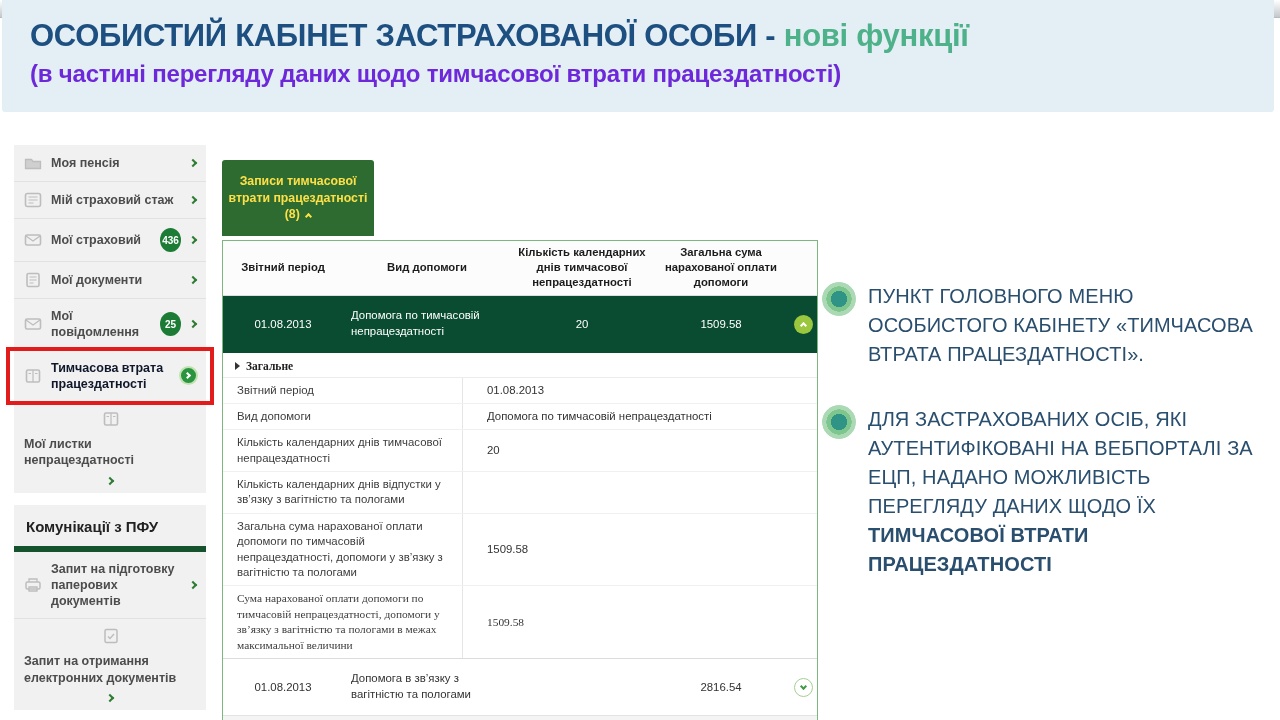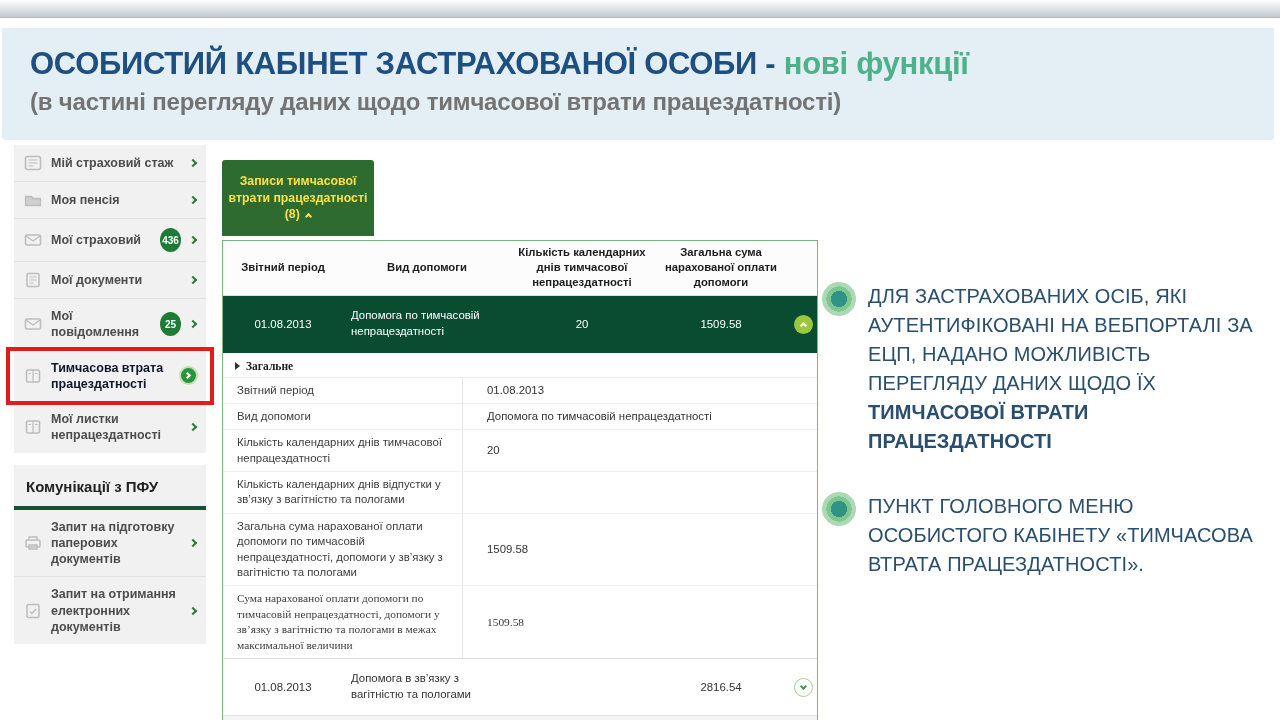--- a/index.html
+++ b/index.html
@@ -5,54 +5,54 @@
   * { margin:0; padding:0; box-sizing:border-box; }
   html,body { width:1280px; height:720px; background:#fff; overflow:hidden;
               font-family:"Liberation Sans","DejaVu Sans",sans-serif; }
   .slide { position:relative; width:1280px; height:720px; background:#fff; }
 
   
   .topstrip { position:absolute; top:0; left:0; width:1280px; height:18px;
               background:linear-gradient(#ffffff,#c3c8cb); border-bottom:1px solid #b6bbbe; }
 
   
-  .title-panel { position:absolute; top:28px; left:2px; width:1272px; height:112px;
+  .title-panel { position:absolute; top:0; left:2px; width:1272px; height:112px;
                  background:#e4eef5; border-radius:0 0 3px 3px; padding:18px 0 0 28px; }
   .title-line1 { font-size:31px; font-weight:bold; color:#1d5080; letter-spacing:-0.3px; white-space:nowrap; }
   .title-line1 .accent { color:#4db189; }
-  .title-line2 { font-size:24px; font-weight:bold; color:#737373; margin-top:6px; letter-spacing:-0.2px; }
+  .title-line2 { font-size:24px; font-weight:bold; color:#6d28d9; margin-top:6px; letter-spacing:-0.2px; }
 
   
   .sidebar { position:absolute; left:14px; top:145px; width:192px; }
   .s-panel { background:#f1f1f2; }
   .s-item { position:relative; display:flex; align-items:center; gap:9px;
             padding:9px 8px 9px 10px; min-height:37px; border-bottom:1px solid #e2e2e2;
             cursor:pointer; }
-  .s-item:last-child { border-bottom:none; }
+  .s-item:last-child { border-bottom:none;flex-direction:column; }
   .s-label { flex:1; font-size:12.5px; font-weight:600; color:#4c4c4c; line-height:1.3; }
   .s-item.active .s-label { font-weight:bold; color:#0f172a; }
   .s-icon { flex:none; width:18px; height:16px; display:flex; align-items:center; }
   .chev { display:inline-block; width:6px; height:6px; border:solid currentColor;
           border-width:0 2px 2px 0; }
   .chev.right { transform:rotate(-45deg); }
   .chev.down  { transform:rotate(45deg); }
   .chev.up    { transform:rotate(-135deg); }
   .s-chev { color:#2e7d32; flex:none; margin-right:2px; }
   .badge { flex:none; min-width:21px; height:21px; border-radius:50%; background:#1c7c36;
            color:#fff; font-size:10px; font-weight:bold; display:flex;
            align-items:center; justify-content:center; padding:12px 2px; }
   .active-circle { flex:none; width:19px; height:19px; border-radius:50%; background:#2b9440;
                    border:2px solid #bfe3b0; color:#fff; display:flex; align-items:center;
                    justify-content:center; }
   .active-circle .chev { width:5px; height:5px; margin-left:-2px; }
   .active-outline { position:absolute; top:-4px; bottom:-4px; left:-8px; right:-8px;
                     border:4px solid #e21b1b; pointer-events:none; }
   .s-gap { height:12px; background:#fff; }
   .s-section-title { padding:13px 10px 11px 12px; font-size:15px; font-weight:bold;
-                     color:#222; border-bottom:4px solid #14532d; }
+                     color:#222; border-bottom:6px solid #14532d; }
 
   
   .records { position:absolute; left:222px; top:160px; width:596px; }
   .records-toggle { display:block; width:152px; min-height:38px; background:#2e6b31; color:#fde047;
                     border:none; border-radius:3px 3px 0 0; font-family:inherit;
                     font-size:12.3px; font-weight:600; line-height:1.35; text-align:center;
                     padding:13px 6px; cursor:pointer; }
   .records-toggle .chev { width:5px; height:5px; margin-left:3px; margin-bottom:-1px; }
 
   .rtable { margin-top:4px; width:596px; height:494px; background:#fff;
@@ -107,35 +107,35 @@
     <div class="title-line2">(в частині перегляду даних щодо тимчасової втрати працездатності)</div>
   </div>
 
   <aside class="sidebar">
     <div class="s-panel">
 
 
       <div class="s-item">
         <span class="s-icon">
             <svg viewBox="0 0 18 16" width="18" height="16">
+              <path d="M1.5 4.5h6l1.5 2h7.5v7h-15z" fill="#cfcfcf" stroke="#bdbdbd" stroke-width="1.3"></path>
+            </svg>
+          </span>
+        <span class="s-label">Моя пенсія</span>
+        <span class="chev right s-chev"></span>
+      </div>
+
+      <div class="s-item">
+        <span class="s-icon">
+            <svg viewBox="0 0 18 16" width="18" height="16">
               <rect x="1.5" y="1.5" width="15" height="13" rx="2" fill="none" stroke="#bdbdbd" stroke-width="1.6"></rect>
               <path d="M4.5 5h9M4.5 8h9M4.5 11h5" stroke="#bdbdbd" stroke-width="1.2" fill="none"></path>
             </svg>
           </span>
         <span class="s-label">Мій страховий стаж</span>
-        <span class="chev right s-chev"></span>
-      </div>
-
-      <div class="s-item">
-        <span class="s-icon">
-            <svg viewBox="0 0 18 16" width="18" height="16">
-              <path d="M1.5 4.5h6l1.5 2h7.5v7h-15z" fill="#cfcfcf" stroke="#bdbdbd" stroke-width="1.3"></path>
-            </svg>
-          </span>
-        <span class="s-label">Моя пенсія</span>
         <span class="chev right s-chev"></span>
       </div>
 
       <div class="s-item">
         <span class="s-icon">
             <svg viewBox="0 0 18 16" width="18" height="16">
               <rect x="1.5" y="3" width="15" height="10" rx="1.5" fill="none" stroke="#bdbdbd" stroke-width="1.6"></rect>
               <path d="M2 4l7 5 7-5" stroke="#bdbdbd" stroke-width="1.3" fill="none"></path>
             </svg>
           </span>
@@ -300,21 +300,21 @@
         <div class="c-sum">2264.37</div>
         <div class="c-exp"></div>
       </div>
 
     </div>
   </div>
 
   <div class="annotations">
     <div class="ann">
       <span class="bullet"></span>
-      <div class="ann-text"><span>ДЛЯ ЗАСТРАХОВАНИХ ОСІБ, ЯКІ АУТЕНТИФІКОВАНІ НА ВЕБПОРТАЛІ ЗА ЕЦП, НАДАНО МОЖЛИВІСТЬ ПЕРЕГЛЯДУ ДАНИХ ЩОДО ЇХ </span><span class="bold">ТИМЧАСОВОЇ ВТРАТИ ПРАЦЕЗДАТНОСТІ</span></div>
+      <div class="ann-text"><span>ПУНКТ ГОЛОВНОГО МЕНЮ ОСОБИСТОГО КАБІНЕТУ «ТИМЧАСОВА ВТРАТА ПРАЦЕЗДАТНОСТІ».</span><span class="bold"></span></div>
     </div>
     <div class="ann">
       <span class="bullet"></span>
-      <div class="ann-text"><span>ПУНКТ ГОЛОВНОГО МЕНЮ ОСОБИСТОГО КАБІНЕТУ «ТИМЧАСОВА ВТРАТА ПРАЦЕЗДАТНОСТІ».</span><span class="bold"></span></div>
+      <div class="ann-text"><span>ДЛЯ ЗАСТРАХОВАНИХ ОСІБ, ЯКІ АУТЕНТИФІКОВАНІ НА ВЕБПОРТАЛІ ЗА ЕЦП, НАДАНО МОЖЛИВІСТЬ ПЕРЕГЛЯДУ ДАНИХ ЩОДО ЇХ </span><span class="bold">ТИМЧАСОВОЇ ВТРАТИ ПРАЦЕЗДАТНОСТІ</span></div>
     </div>
   </div>
 
 </div>
 
 </body></html>

